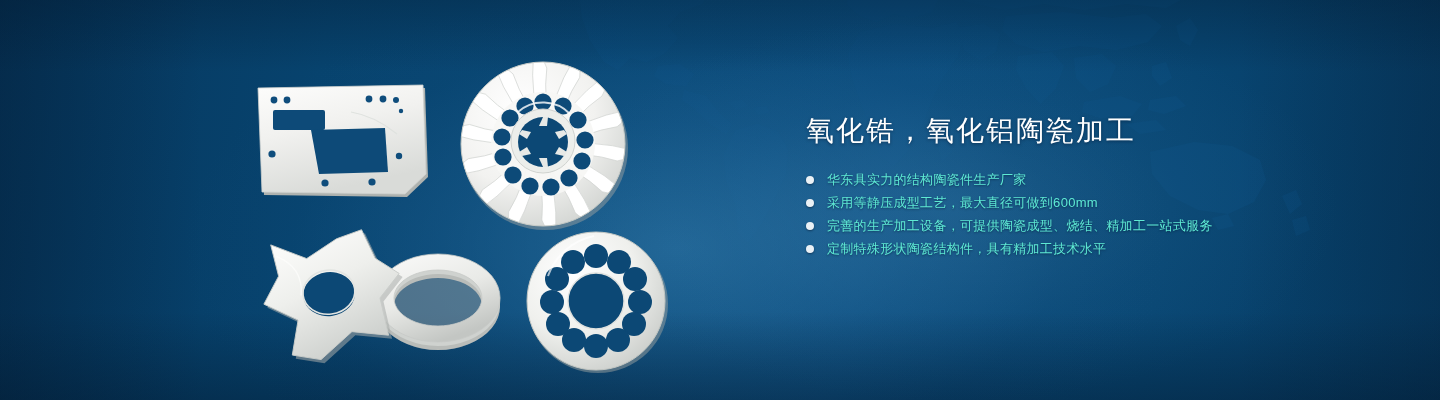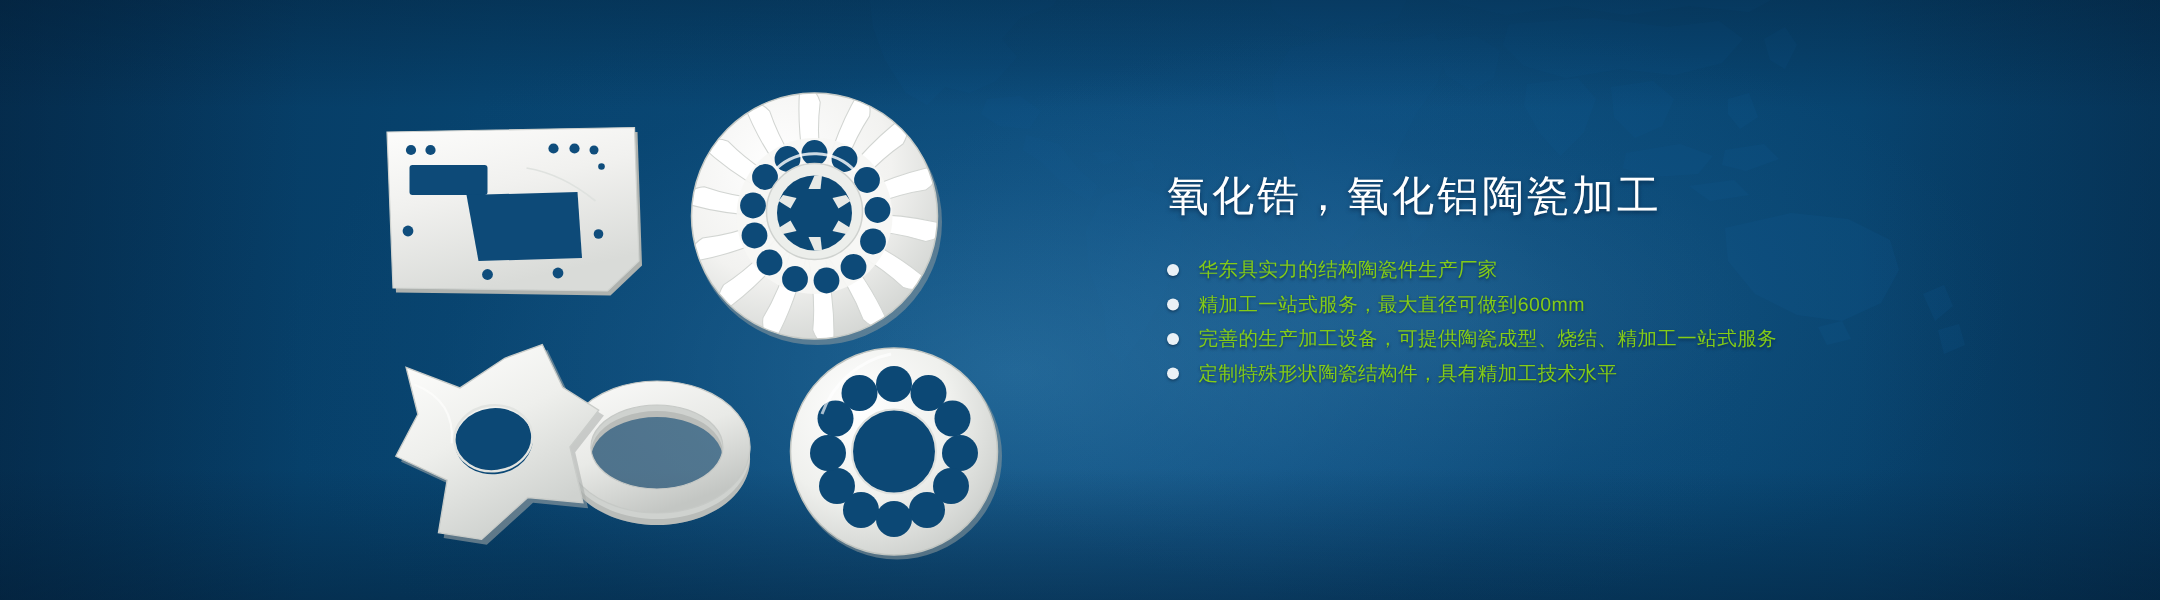--- a/index.html
+++ b/index.html
@@ -43,37 +43,37 @@
   .bg-map{
     position:absolute;left:560px;top:-26px;
     width:760px;height:300px;
     opacity:0.40;
     pointer-events:none;
   }
   .bg-map path{ fill:#0b4e80; }
 
   
   .copy{
-    position:absolute;left:778px;top:112px;width:620px;
+    position:absolute;left:806px;top:112px;width:620px;
   }
   .headline{
     color:#ffffff;
     font-size:28px;
     line-height:38px;
     letter-spacing:2px;
     font-weight:400;
     margin:0 0 18px 0;
     text-shadow:0 1px 3px rgba(0,20,45,0.55);
     white-space:nowrap;
   }
   .bullets{list-style:none;margin:0;padding:0;}
   .bullet{
     display:flex;align-items:center;
     height:23px;
-    color:#84cc16;
+    color:#5eead4;
     font-size:13px;
     line-height:23px;
     letter-spacing:0.3px;
     white-space:nowrap;
     text-shadow:0 1px 2px rgba(0,18,40,0.5);
   }
   .dot{
     flex:0 0 auto;
     width:8px;height:8px;border-radius:50%;
     background:#eaf1f6;
@@ -312,21 +312,21 @@
 
   <div class="copy">
     <h1 class="headline">氧化锆，氧化铝陶瓷加工</h1>
     <ul class="bullets">
       <li class="bullet">
         <span class="dot"></span>
         <span>华东具实力的结构陶瓷件生产厂家</span>
       </li>
       <li class="bullet">
         <span class="dot"></span>
-        <span>精加工一站式服务，最大直径可做到600mm</span>
+        <span>采用等静压成型工艺，最大直径可做到600mm</span>
       </li>
       <li class="bullet">
         <span class="dot"></span>
         <span>完善的生产加工设备，可提供陶瓷成型、烧结、精加工一站式服务</span>
       </li>
       <li class="bullet">
         <span class="dot"></span>
         <span>定制特殊形状陶瓷结构件，具有精加工技术水平</span>
       </li>
     </ul>

